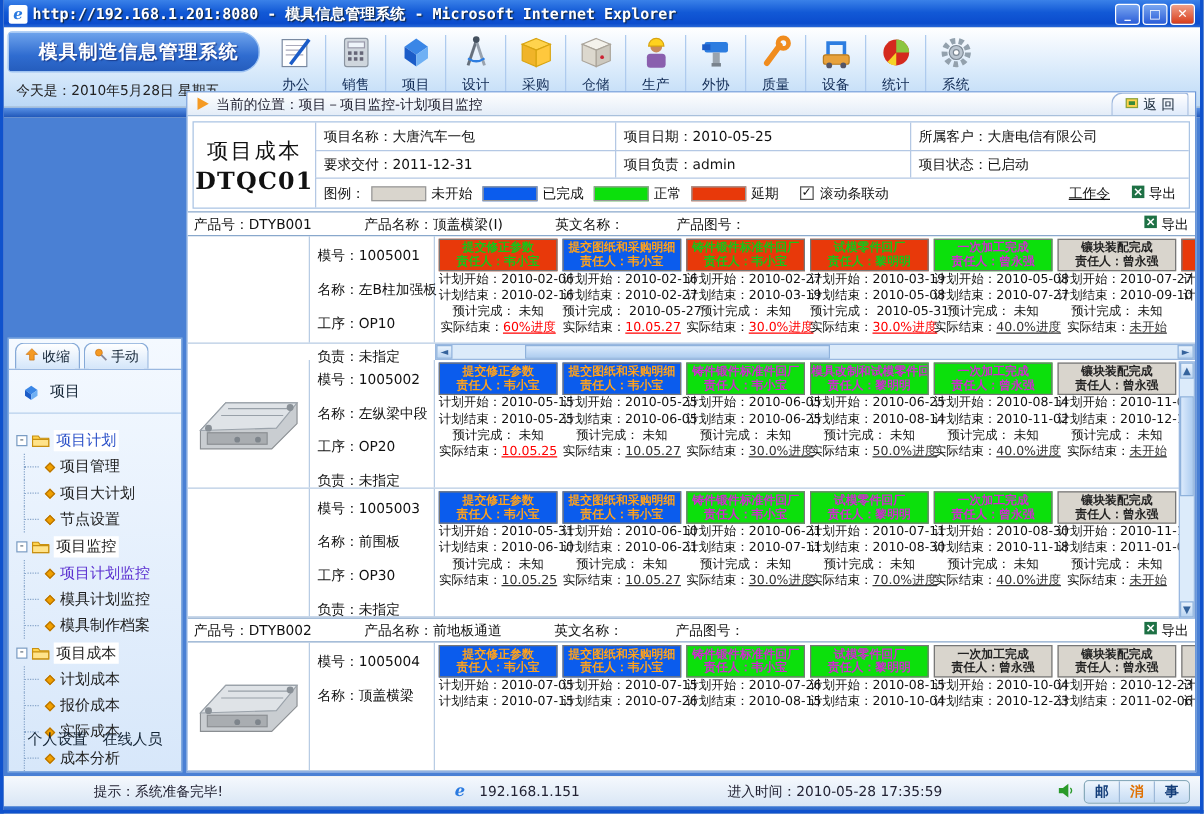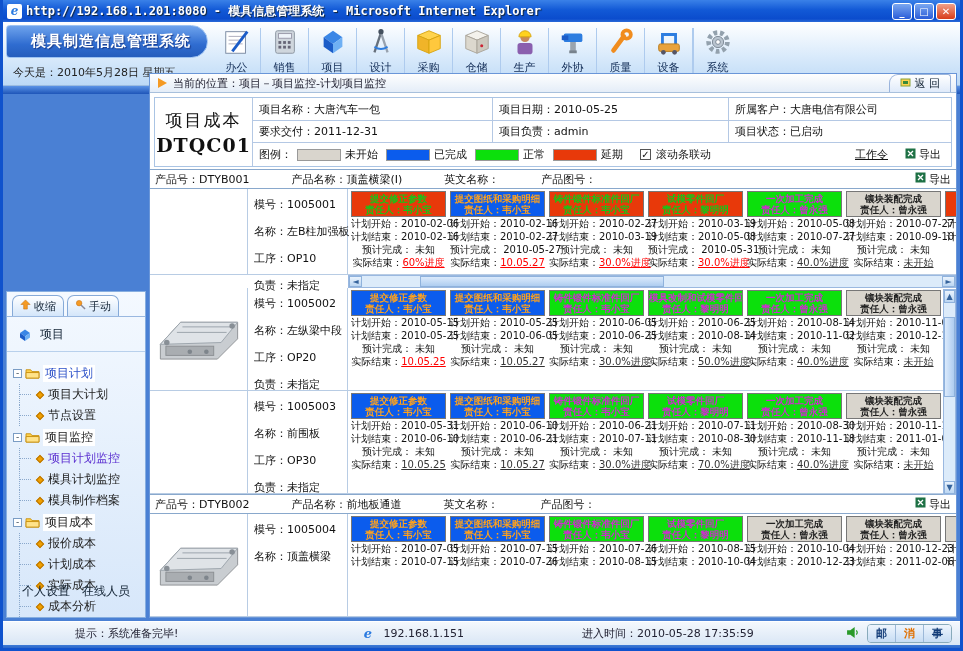--- a/index.html
+++ b/index.html
@@ -264,20 +264,30 @@
             <svg width="30" height="30" viewBox="0 0 32 32">
               <path d="M9 18 V8 H23 V18" stroke="#2d7de0" stroke-width="3" fill="none"></path>
               <rect x="5" y="18" width="22" height="8" rx="2" fill="#e8a23c" stroke="#b87a1c"></rect>
               <circle cx="10" cy="27" r="2.5" fill="#556"></circle>
               <circle cx="22" cy="27" r="2.5" fill="#556"></circle>
             </svg>
           </div>
           <div class="tlabel">设备</div>
         </div>
         <div class="tsep"></div>
+        <div class="tool">
+          <div class="ticon">
+            <svg width="30" height="30" viewBox="0 0 32 32">
+              <circle cx="16" cy="16" r="11" fill="#d42a1e"></circle>
+              <path d="M16 16 L16 5 A11 11 0 0 1 27 16 Z" fill="#8cc63f"></path>
+              <path d="M16 16 L8.5 24 A11 11 0 0 0 16 27 Z" fill="#f5d327"></path>
+            </svg>
+          </div>
+          <div class="tlabel">统计</div>
+        </div>
         <div class="tsep"></div>
         <div class="tool">
           <div class="ticon">
             <svg width="30" height="30" viewBox="0 0 32 32">
               <circle cx="16" cy="16" r="10" fill="none" stroke="#93a1ad" stroke-width="5" stroke-dasharray="4 3"></circle>
               <circle cx="16" cy="16" r="6" fill="#b9c4cf" stroke="#7c8894"></circle>
               <circle cx="16" cy="16" r="2.5" fill="#fff" stroke="#7c8894"></circle>
             </svg>
           </div>
           <div class="tlabel">系统</div>
@@ -321,20 +331,24 @@
             <span class="fico">
               <svg width="15" height="12" viewBox="0 0 16 13">
                 <path d="M1 3 h5 l1.5 2 H15 v7 H1 Z" fill="#ffd34d" stroke="#c89010"></path>
                 <path d="M1 6 H15 V12 H1 Z" fill="#ffe38a" stroke="#c89010"></path>
               </svg>
             </span>
             <span class="flabel blue">项目计划</span>
           </div>
           <div class="tchild">
             <span class="diam"></span>
+            <span>项目管理</span>
+          </div>
+          <div class="tchild">
+            <span class="diam"></span>
             <span>项目大计划</span>
           </div>
           <div class="tchild">
             <span class="diam"></span>
             <span>节点设置</span>
           </div>
           <div class="tfolder">
             <span class="expbox">-</span>
             <span class="fico">
               <svg width="15" height="12" viewBox="0 0 16 13">
@@ -361,25 +375,25 @@
             <span class="fico">
               <svg width="15" height="12" viewBox="0 0 16 13">
                 <path d="M1 3 h5 l1.5 2 H15 v7 H1 Z" fill="#ffd34d" stroke="#c89010"></path>
                 <path d="M1 6 H15 V12 H1 Z" fill="#ffe38a" stroke="#c89010"></path>
               </svg>
             </span>
             <span class="flabel">项目成本</span>
           </div>
           <div class="tchild">
             <span class="diam"></span>
+            <span>计划成本</span>
+          </div>
+          <div class="tchild">
+            <span class="diam"></span>
             <span>报价成本</span>
-          </div>
-          <div class="tchild">
-            <span class="diam"></span>
-            <span>计划成本</span>
           </div>
           <div class="tchild">
             <span class="diam"></span>
             <span>实际成本</span>
           </div>
           <div class="tchild">
             <span class="diam"></span>
             <span>成本分析</span>
           </div>
         </div>

